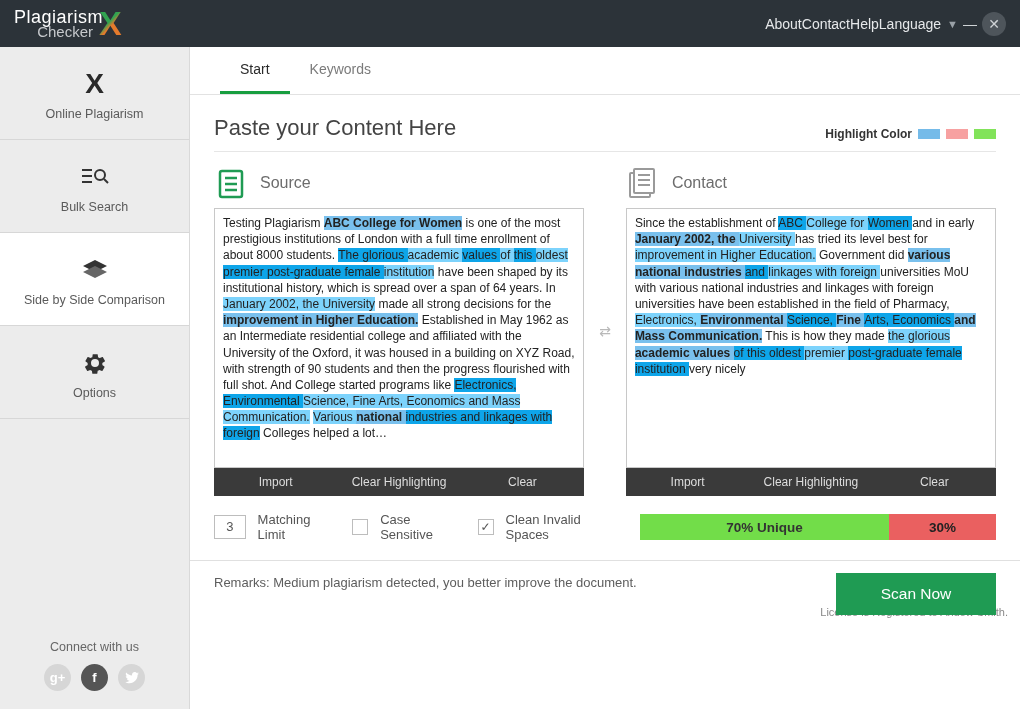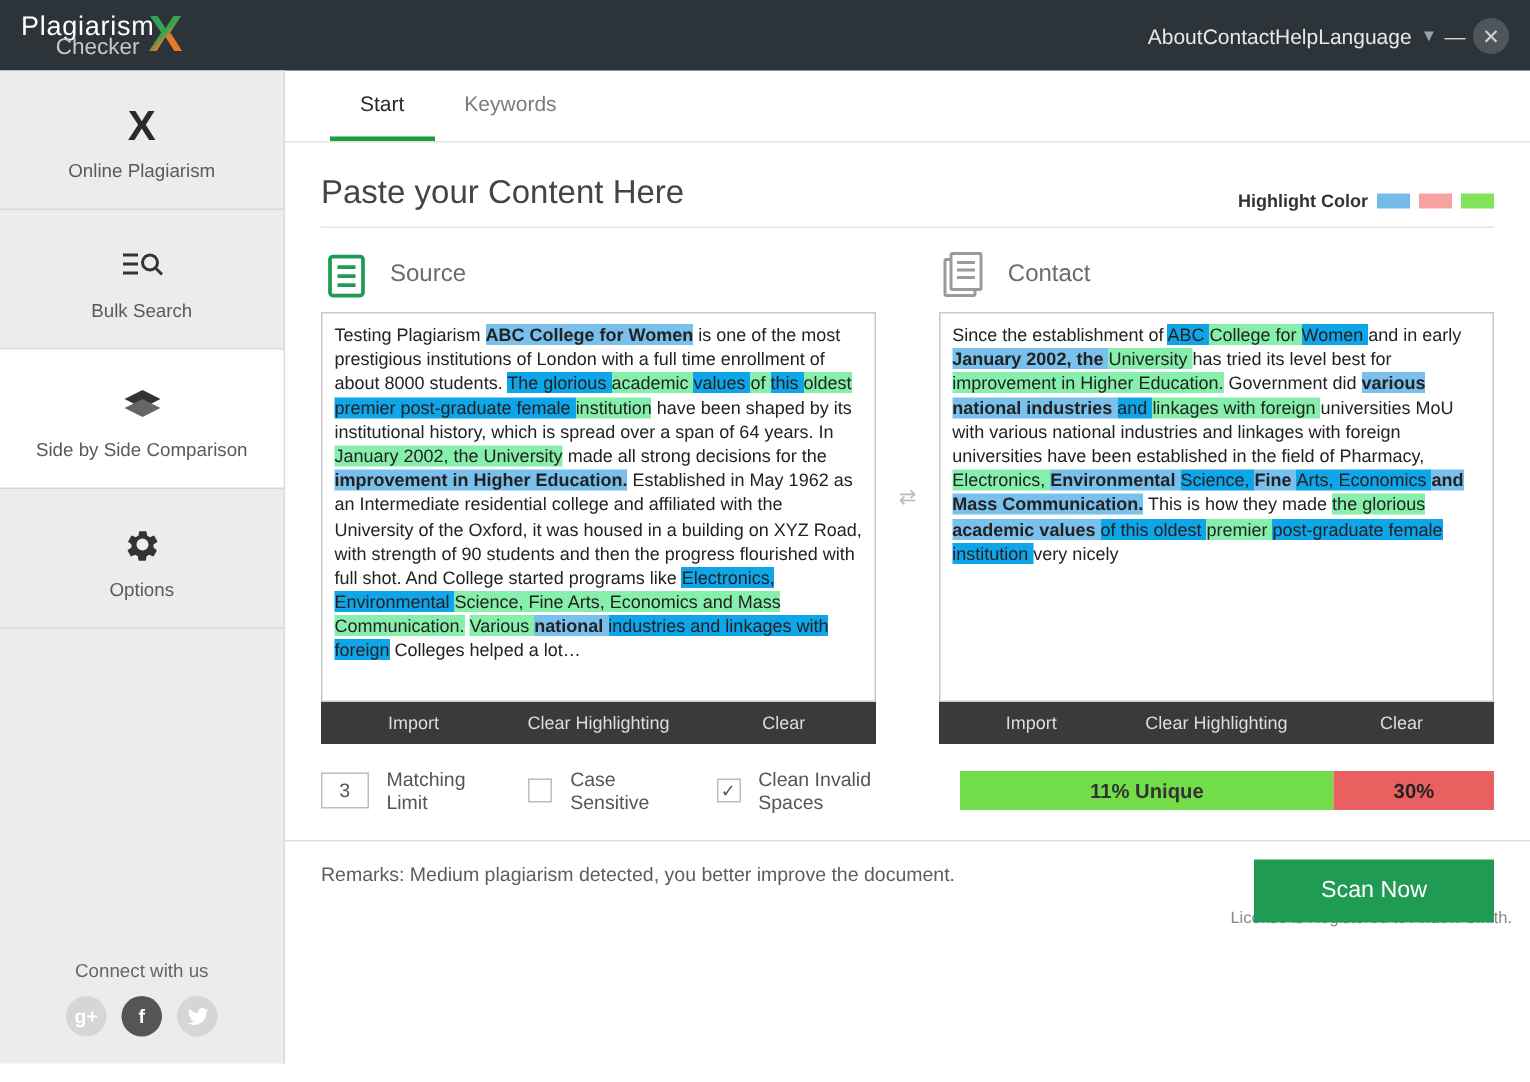--- a/index.html
+++ b/index.html
@@ -55,21 +55,21 @@
 .chk { width: 16px; height: 16px; border: 1px solid #bdbdbd; display: inline-flex; align-items: center; justify-content: center; font-size: 12px; color: #555; }
 .result-bar { display: flex; width: 360px; height: 26px; font-size: 13.5px; font-weight: 600; }
 .rb-unique { background: #72dd49; flex: 0 0 70%; display: flex; align-items: center; justify-content: center; }
 .rb-dup { background: #ea6060; flex: 0 0 30%; display: flex; align-items: center; justify-content: center; color: #222; }
 
 .footer { border-top: 1px solid #e0e0e0; margin-top: 10px; padding: 14px 24px 12px; position: relative; }
 .remarks { font-size: 13px; color: #5d5d5d; }
 .scan-btn { position: absolute; right: 24px; top: 12px; background: #1f9b53; color: #fff; width: 160px; height: 42px; display: flex; align-items: center; justify-content: center; font-size: 15.5px; cursor: pointer; }
 .license { font-size: 11px; color: #888; text-align: right; padding: 4px 12px 2px 0; }
 
-.hl-blue { background: #79c0ed; font-weight: bold; } .hl-red { background: #86efac; } .hl-green { background: #0ea5e9; }
+.hl-blue { background: #79c0ed; font-weight: bold; } .hl-red { background: #7dd3fc; } .hl-green { background: #0ea5e9; }
 
 svg { display: block; }
 </style>
 </head>
 <body>
 
 <div class="topbar">
   <div class="logo">
     <div class="logo-text">
       <div class="l1">Plagiarism</div>
@@ -205,21 +205,21 @@
     <div class="opts-row">
       <div class="opts-left">
         <span class="num-box">3</span>
         <span>Matching Limit</span>
         <span class="chk"></span>
         <span>Case Sensitive</span>
         <span class="chk">✓</span>
         <span>Clean Invalid Spaces</span>
       </div>
       <div class="result-bar">
-        <div class="rb-unique">11% Unique</div>
+        <div class="rb-unique">70% Unique</div>
         <div class="rb-dup">30%</div>
       </div>
     </div>
 
     <div class="footer">
       <div class="remarks">Remarks: Medium plagiarism detected, you better improve the document.</div>
       <div class="scan-btn">Scan Now</div>
     </div>
     <div class="license">License is Registered to Andew Smith.</div>
   </div>

